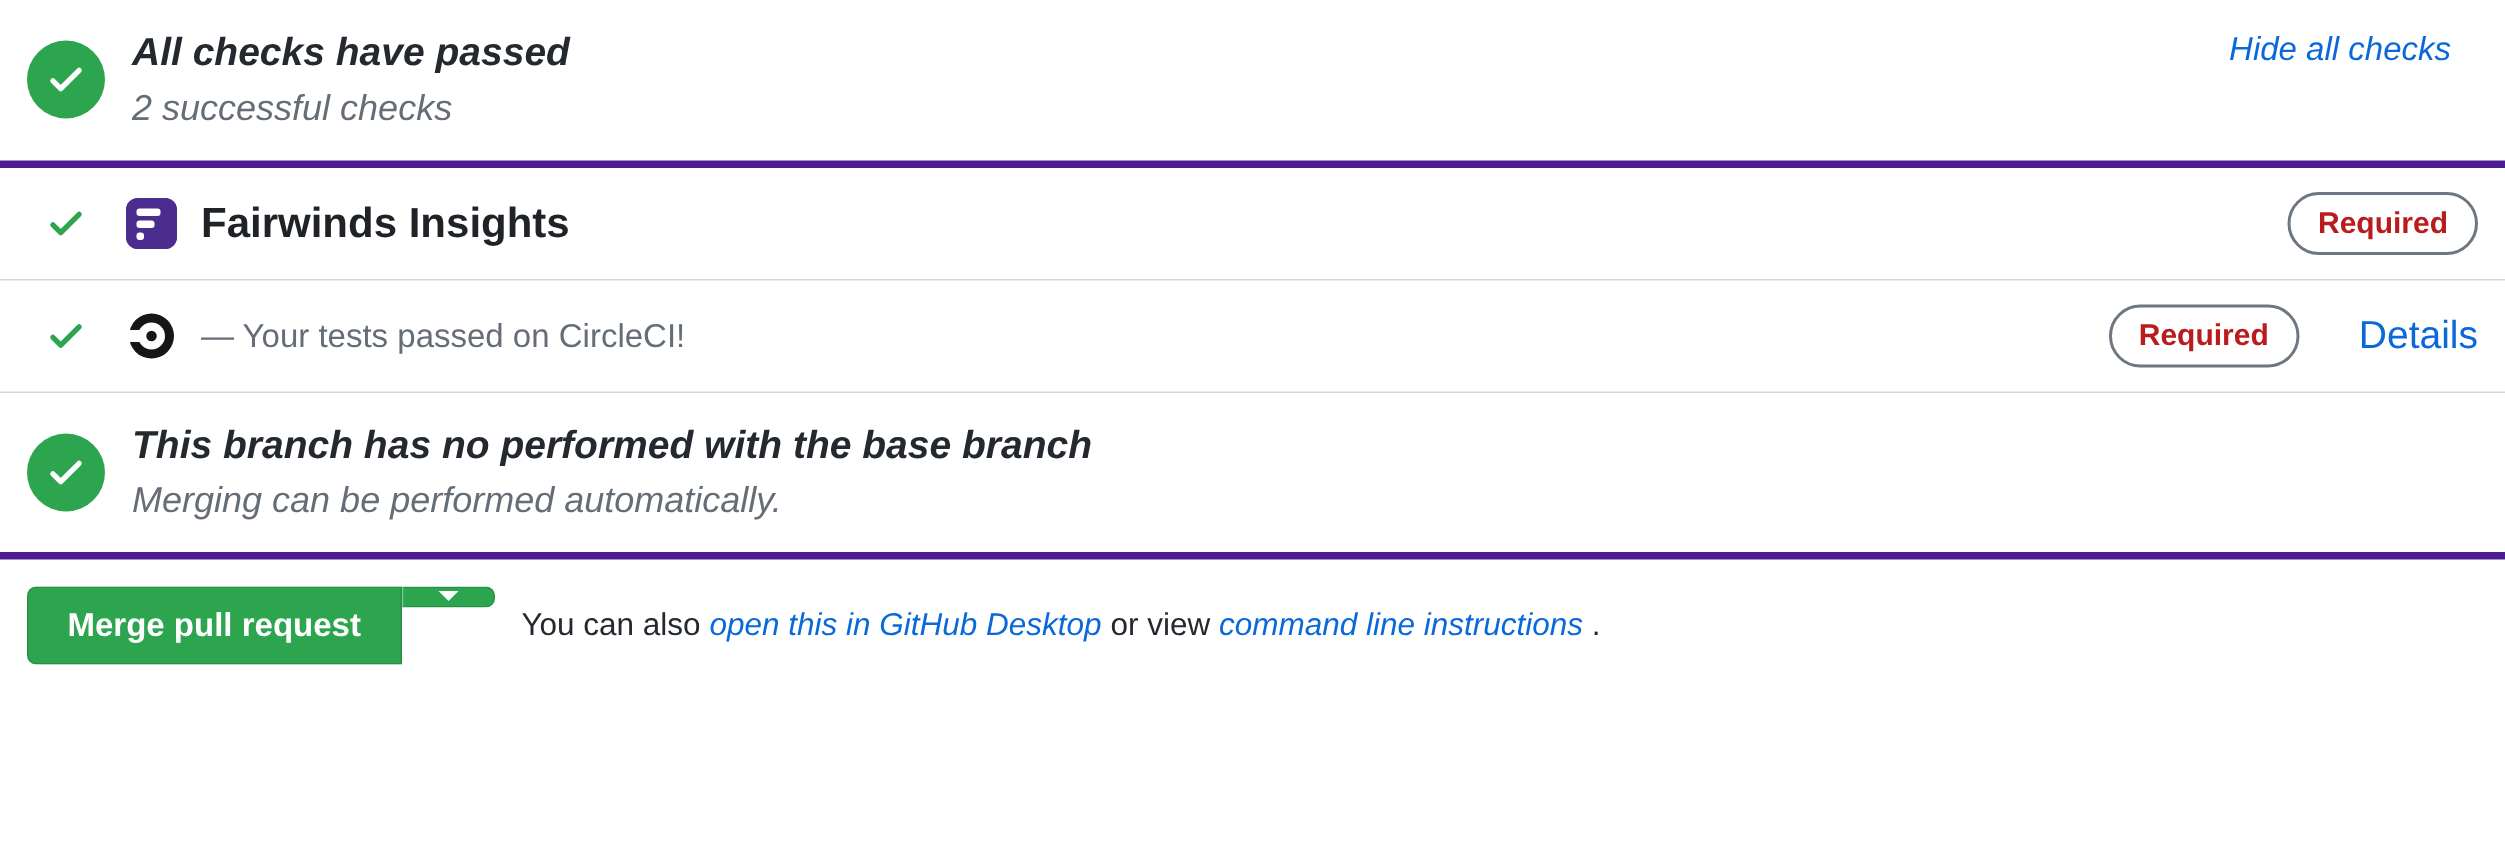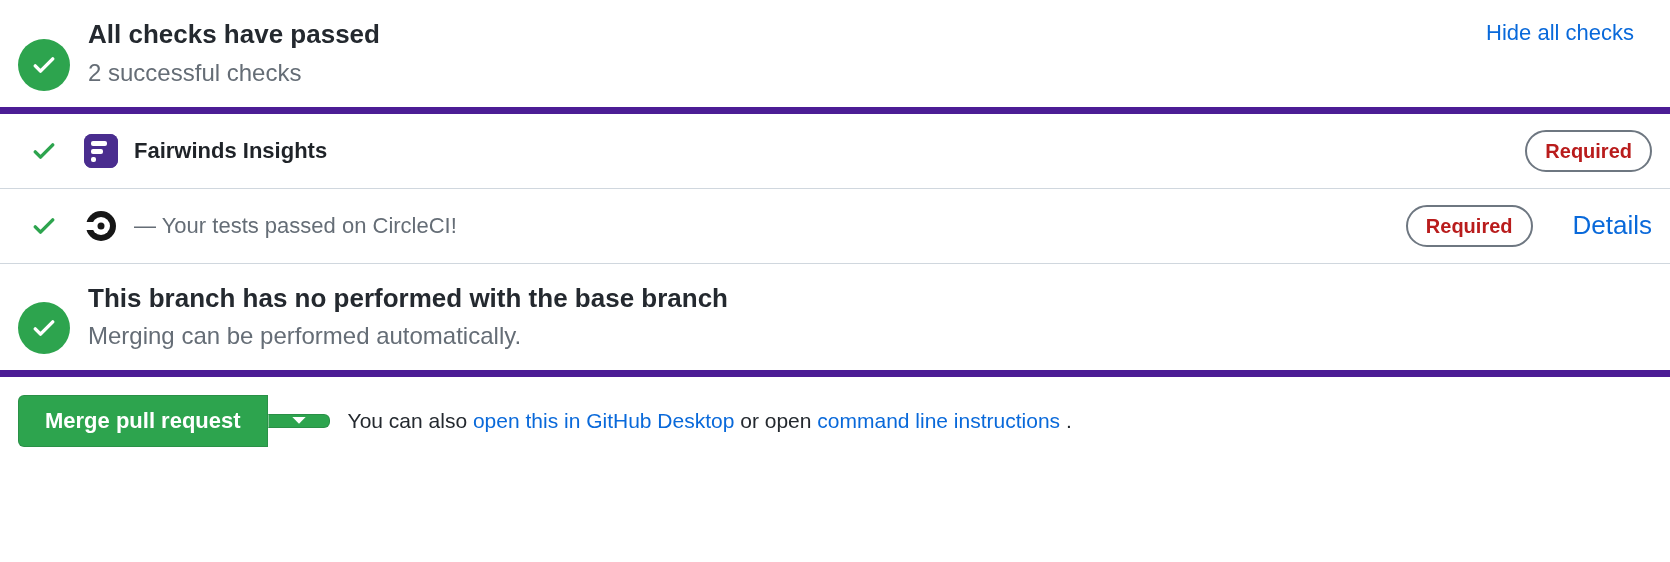--- a/index.html
+++ b/index.html
@@ -10,24 +10,25 @@
     body {
       font-family: -apple-system, BlinkMacSystemFont, "Segoe UI", Helvetica, Arial, sans-serif;
       font-size: 14px;
       line-height: 1.5;
       color: #24292f;
       background: #fff;
       width: 1670px;
     }
     .section {
       display: flex;
-      align-items: flex-end;
+      align-items: center;
       padding: 16px 18px;
-      border-bottom: 7px solid #4c1d95;
+      border-bottom: 5px solid #4c1d95;
       position: relative;
+      font-style: italic;
     }
     .status-circle {
       width: 52px;
       height: 52px;
       border-radius: 50%;
       background: #2da44e;
       display: flex;
       align-items: center;
       justify-content: center;
       flex-shrink: 0;
@@ -88,21 +89,21 @@
     }
     .fairwinds-avatar {
       background: #4a2d8f;
       color: #fff;
     }
     .circleci-avatar {
       background: #fff;
     }
     .check-name {
       font-weight: 600;
-      font-size: 22px;
+      font-size: 28px;
       color: #1f2328;
       text-align: center;
     }
     .check-desc {
       font-size: 22px;
       color: #656d76;
     }
     .check-main {
       flex: 1;
       display: flex;
@@ -124,21 +125,21 @@
       cursor: pointer;
     }
     .merge-section {
       padding: 18px 18px;
       display: flex;
       align-items: center;
       gap: 18px;
     }
     .merge-button-group {
       display: flex;
-      align-items: center;
+      align-items: flex-start;
     }
     .merge-button {
       background: #2da44e;
       color: #fff;
       border: 1px solid rgba(27,31,36,0.15);
       font-size: 22px;
       font-weight: 600;
       padding: 12px 26px;
       border-radius: 6px 0 0 6px;
       cursor: pointer;
@@ -156,20 +157,21 @@
       align-items: center;
       justify-content: center;
     }
     .merge-help {
       font-size: 21px;
       color: #24292f;
     }
     .inline-link {
       color: #0969da;
       cursor: pointer;
+      font-style: italic;
     }
   </style>
 </head>
 <body>
 
 <div class="section">
   <div class="status-circle">
     <svg viewBox="0 0 16 16" fill="none" stroke="#fff" stroke-width="2" stroke-linecap="round" stroke-linejoin="round">
       <path d="M3 8.5l3 3 7-7"></path>
     </svg>
@@ -240,17 +242,17 @@
     <button class="merge-button">Merge pull request</button>
     <div class="merge-dropdown">
       <svg viewBox="0 0 12 8" width="16" height="12" fill="#fff">
         <path d="M1 1l5 5 5-5z"></path>
       </svg>
     </div>
   </div>
   <div class="merge-help">
     <span>You can also </span>
     <span class="inline-link">open this in GitHub Desktop</span>
-    <span> or open </span>
+    <span> or view </span>
     <span class="inline-link">command line instructions</span>
     <span>.</span>
   </div>
 </div>
 
 </body></html>

